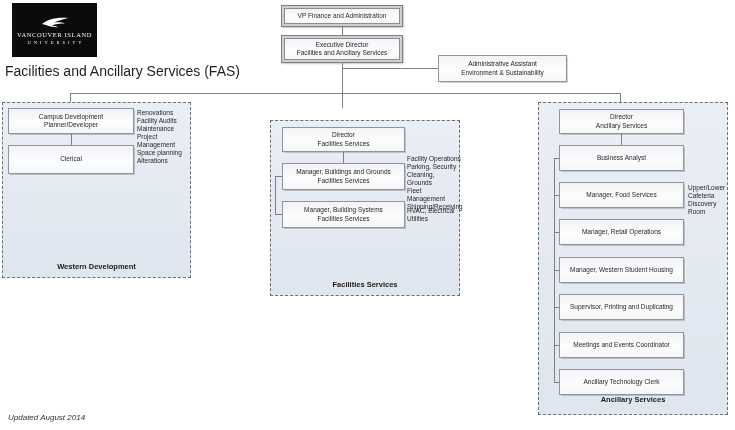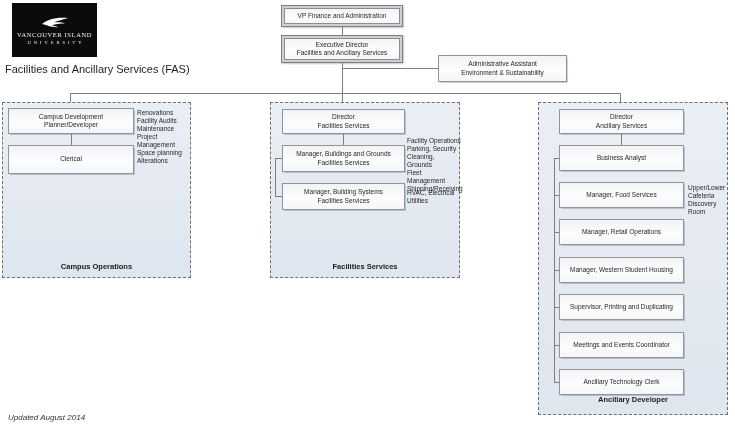--- a/index.html
+++ b/index.html
@@ -10,21 +10,21 @@
   }
   
   .logo {
     position:absolute; left:12px; top:3px; width:85px; height:54px;
     background:#0b0b0b; color:#f5f5f5; display:flex; flex-direction:column;
     align-items:center; justify-content:center; gap:2px;
   }
   .logo-name1 { font-family:"Liberation Serif", serif; font-size:6.5px; letter-spacing:0.6px; white-space:nowrap; }
   .logo-name2 { font-family:"Liberation Serif", serif; font-size:4.5px; letter-spacing:3px; white-space:nowrap; margin-left:3px; }
   
-  .page-title { position:absolute; left:5px; top:63px; font-size:11px; color:#1f1f1f; }
+  .page-title { position:absolute; left:5px; top:63px; font-size:14px; color:#1f1f1f; }
   .footer-note { position:absolute; left:8px; top:413px; font-size:8px; font-style:italic; color:#333; }
   
   .box {
     position:absolute; border:1px solid #8e959d;
     background:linear-gradient(180deg,#f2f3f5 0%, #fdfdfe 55%, #f4f6f8 100%);
     display:flex; align-items:center; justify-content:center; text-align:center;
     font-size:6.5px; line-height:1.3; white-space:pre-line; color:#262626;
     box-shadow:0.5px 0.5px 1px rgba(0,0,0,0.18); padding:1px 3px;
   }
   .frame {
@@ -90,24 +90,24 @@
   <div class="group" style="left:2px; top:102px; width:189px; height:176px;">
     <div class="box" style="left:5px; top:5px; width:126px; height:26px;">Campus Development Planner/Developer</div>
     <div class="line" style="left:68px; top:31px; width:1px; height:11px;"></div>
     <div class="box" style="left:5px; top:42px; width:126px; height:29px;">Clerical</div>
     <div class="annotation" style="left:134px; top:6px; width:56px;">Renovations
 Facility Audits
 Maintenance
 Project Management
 Space planning
 Alterations</div>
-    <div class="group-label" style="bottom:6px;">Campus Operations</div>
+    <div class="group-label" style="bottom:6px;">Western Development</div>
   </div>
 
-  <div class="group" style="left:270px; top:102px; width:190px; height:176px;">
+  <div class="group" style="left:270px; top:120px; width:190px; height:176px;">
     <div class="box" style="left:11px; top:6px; width:123px; height:25px;">Director
 Facilities Services</div>
     <div class="line" style="left:72px; top:31px; width:1px; height:11px;"></div>
     <div class="box" style="left:11px; top:42px; width:123px; height:27px;">Manager, Buildings and Grounds
 Facilities Services</div>
     <div class="box" style="left:11px; top:80px; width:123px; height:27px;">Manager, Building Systems
 Facilities Services</div>
     <div class="line" style="left:4px; top:55px; width:1px; height:39px;"></div>
     <div class="line" style="left:4px; top:55px; width:7px; height:1px;"></div>
     <div class="line" style="left:4px; top:93px; width:7px; height:1px;"></div>
@@ -138,16 +138,16 @@
     <div class="line" style="left:15px; top:92px;  width:5px; height:1px;"></div>
     <div class="line" style="left:15px; top:129px; width:5px; height:1px;"></div>
     <div class="line" style="left:15px; top:167px; width:5px; height:1px;"></div>
     <div class="line" style="left:15px; top:204px; width:5px; height:1px;"></div>
     <div class="line" style="left:15px; top:242px; width:5px; height:1px;"></div>
     <div class="line" style="left:15px; top:279px; width:5px; height:1px;"></div>
 
     <div class="annotation" style="left:149px; top:81px; width:40px;">Upper/Lower
 Cafeteria
 Discovery Room</div>
-    <div class="group-label" style="bottom:10px;">Ancillary Developer</div>
+    <div class="group-label" style="bottom:10px;">Ancillary Services</div>
   </div>
 
 </div>
 
 </body></html>

